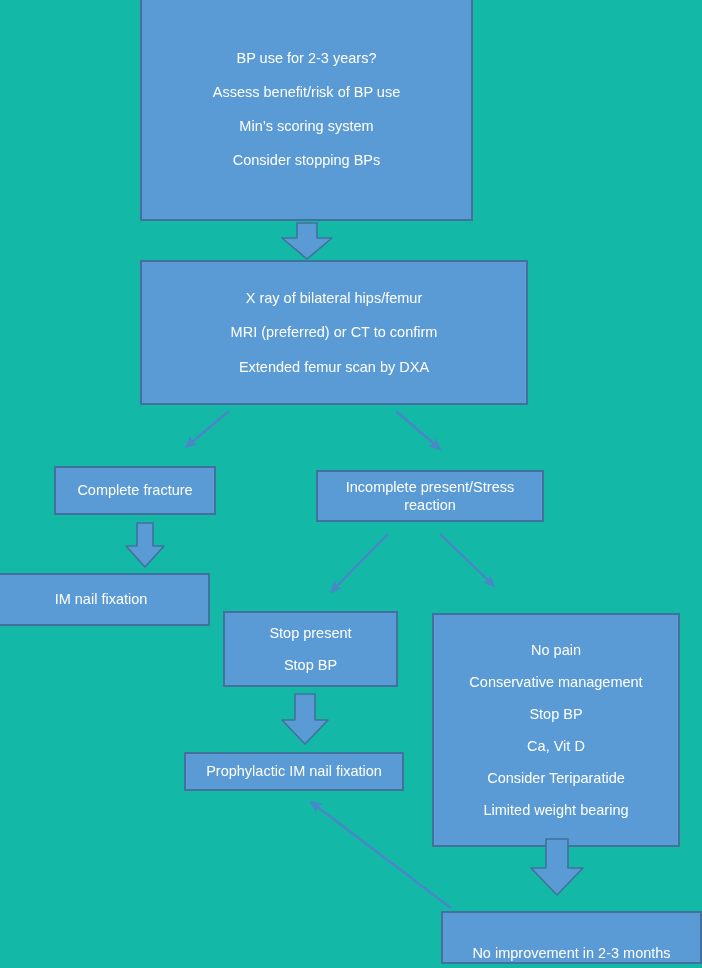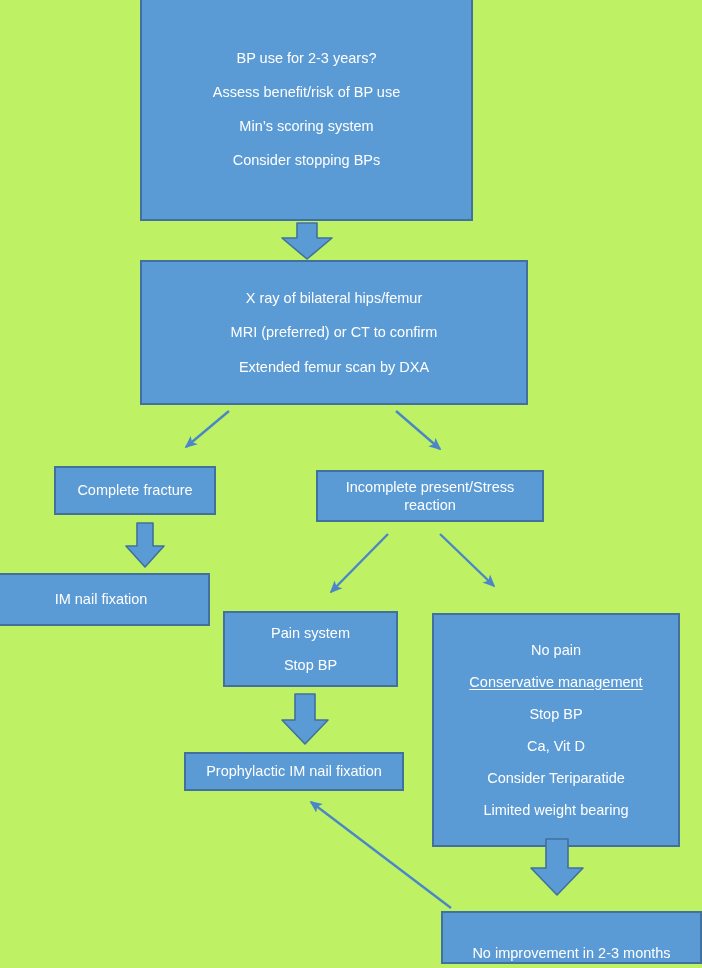--- a/index.html
+++ b/index.html
@@ -7,21 +7,21 @@
     padding: 0;
     background: #ffffff;
   }
   body {
     font-family: "Liberation Sans", sans-serif;
   }
   #canvas {
     position: relative;
     width: 702px;
     height: 968px;
-    background: #bef264;
+    background: #14b8a6;
     overflow: hidden;
   }
   .node {
     position: absolute;
     box-sizing: border-box;
     background: #5B9BD5;
     border: 2px solid #41719C;
     color: #ffffff;
     display: flex;
     flex-direction: column;
@@ -37,21 +37,20 @@
     padding: 0 10px;
     box-sizing: border-box;
   }
   .node .ln + .ln {
     margin-top: 16px;
   }
   .node.tight .ln + .ln {
     margin-top: 14px;
   }
   .node .ln.underline {
-    text-decoration: underline;
     text-underline-offset: 2px;
   }
 
   
   #node-assess      { left: 140px; top: -3px;  width: 333px; height: 224px; }
   #node-imaging     { left: 140px; top: 260px; width: 388px; height: 145px; }
   #node-complete    { left: 54px;  top: 466px; width: 162px; height: 49px;  }
   #node-incomplete  { left: 316px; top: 470px; width: 228px; height: 52px;  }
   #node-imnail      { left: -8px;  top: 573px; width: 218px; height: 53px;  }
   #node-pain        { left: 223px; top: 611px; width: 175px; height: 76px;  }
@@ -97,21 +96,21 @@
 
   <div class="node" id="node-incomplete">
     <span class="ln">Incomplete present/Stress reaction</span>
   </div>
 
   <div class="node" id="node-imnail">
     <span class="ln">IM nail fixation</span>
   </div>
 
   <div class="node tight" id="node-pain">
-    <span class="ln">Pain system</span>
+    <span class="ln">Stop present</span>
     <span class="ln">Stop BP</span>
   </div>
 
   <div class="node tight" id="node-nopain">
     <span class="ln">No pain</span>
     <span class="ln underline">Conservative management</span>
     <span class="ln">Stop BP</span>
     <span class="ln">Ca, Vit D</span>
     <span class="ln">Consider Teriparatide</span>
     <span class="ln">Limited weight bearing</span>

